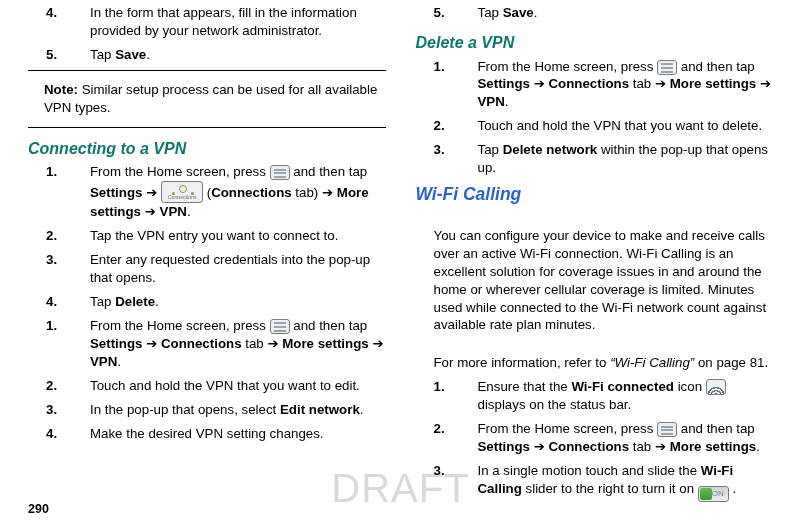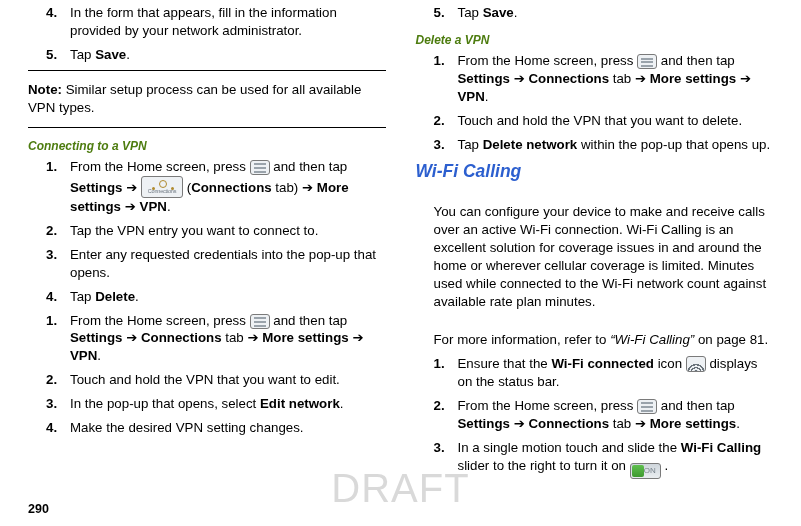--- a/index.html
+++ b/index.html
@@ -53,37 +53,38 @@
     display: flex;
     margin: 2px 0 6px 18px;
   }
   .num {
     font-weight: bold;
     width: 24px;
     flex: none;
   }
   .body {
     flex: 1;
+    margin-left: 20px;
   }
   .b { font-weight: bold; }
   .note {
-    margin: 6px 0 0 0;
+    margin: 6px 0 0 16px;
     padding: 4px 0 8px 0;
   }
   .note .note-label { font-weight: bold; }
   hr.rule {
     border: none;
     border-top: 1px solid #000;
     margin: 2px 0 6px 0;
   }
   .h-sub {
-    color: #4d7c0f;
+    color: #0f766e;
     font-weight: bold;
     font-style: italic;
-    font-size: 12px;
+    font-size: 16px;
     margin: 10px 0 4px 0;
     font-family: Arial, sans-serif;
   }
   .h-sec {
     color: #2c5fcf;
     font-weight: bold;
     font-style: italic;
     font-size: 17.5px;
     margin: 6px 0 4px 0;
     font-family: Arial, sans-serif;

